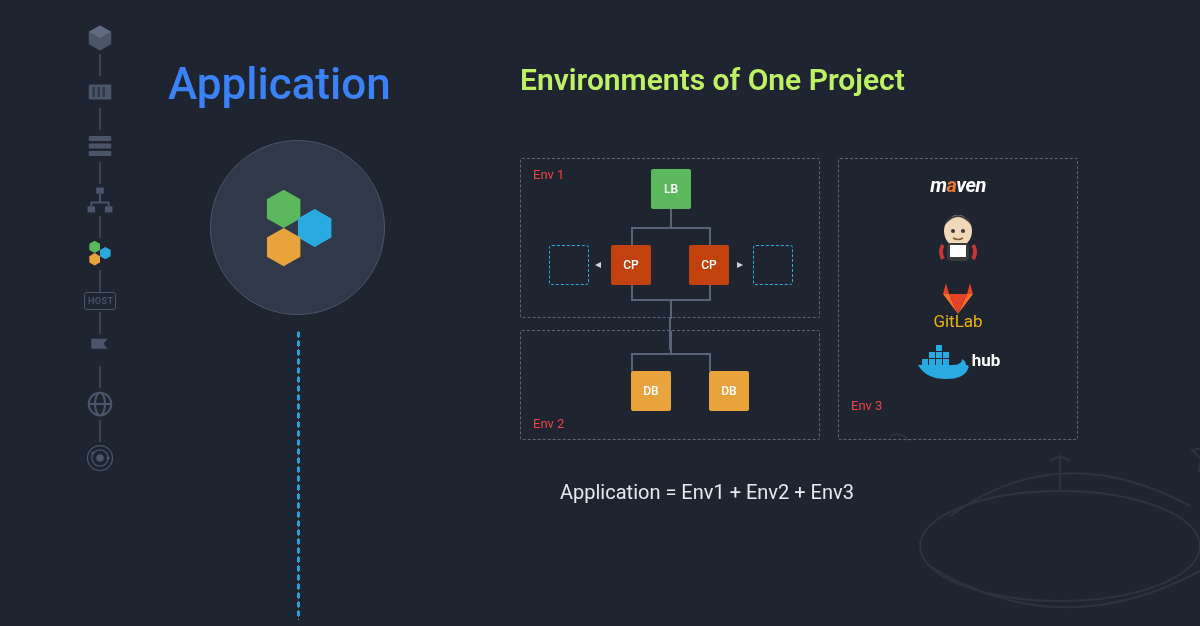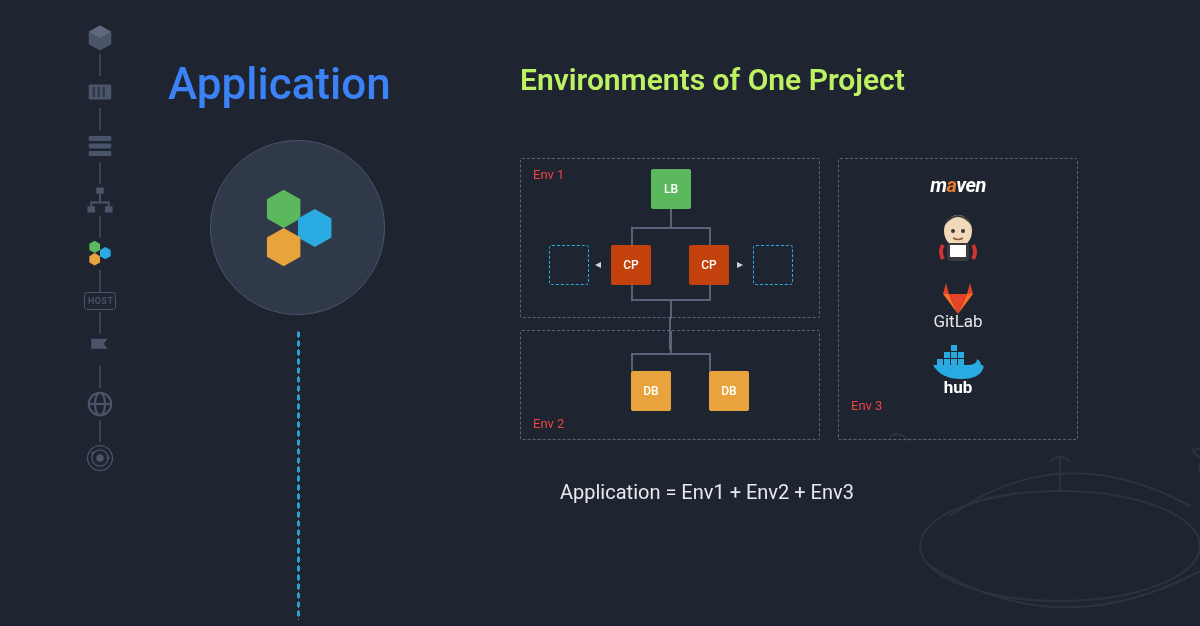--- a/index.html
+++ b/index.html
@@ -136,21 +136,21 @@
     color: #d0d4dc;
     font-size: 12px;
   }
   
   .line { position:absolute; background:#5a6478; }
   
   .logo { display:flex; align-items:center; justify-content:center; }
   .maven-txt { font-size:20px; font-weight:700; font-style:italic; letter-spacing:-0.5px; }
   .maven-txt .m-white { color:#fff; }
   .maven-txt .m-orange { color:#e8792b; }
-  .gitlab-txt { color:#e5e5e5; font-size:17px; margin-top:-6px; }
+  .gitlab-txt { color:#eab308; font-size:17px; margin-top:-6px; }
   .hub-txt { color:#fff; font-size:17px; font-weight:700; margin-top:-8px; }
   
   .formula {
     position: absolute;
     left: 560px;
     top: 480px;
     font-size: 20px;
     color: #e7e9ee;
   }
   
@@ -310,21 +310,21 @@
       <polygon points="18,33 3,13 9,13" fill="#fc6d26"></polygon>
       <polygon points="18,33 33,13 27,13" fill="#fc6d26"></polygon>
       <polygon points="18,33 9,13 27,13" fill="#e24329"></polygon>
       <polygon points="9,13 3,13 6,2" fill="#e24329"></polygon>
       <polygon points="27,13 33,13 30,2" fill="#e24329"></polygon>
       <polygon points="9,13 6,2 14,13" fill="#fca326" opacity="0"></polygon>
     </svg>
     <div class="gitlab-txt">GitLab</div>
   </div>
 
-  <div class="logo" style="flex-direction:column; gap:2px;">
+  <div class="logo" style="flex-direction:row; gap:2px;">
     <svg width="54" height="38" viewBox="0 0 54 38">
       <g fill="#29abe2">
         <rect x="6" y="14" width="6" height="6"></rect>
           <rect x="13" y="14" width="6" height="6"></rect>
           <rect x="20" y="14" width="6" height="6"></rect>
           <rect x="27" y="14" width="6" height="6"></rect>
         <rect x="13" y="7" width="6" height="6"></rect>
           <rect x="20" y="7" width="6" height="6"></rect>
           <rect x="27" y="7" width="6" height="6"></rect>
         <rect x="20" y="0" width="6" height="6"></rect>

